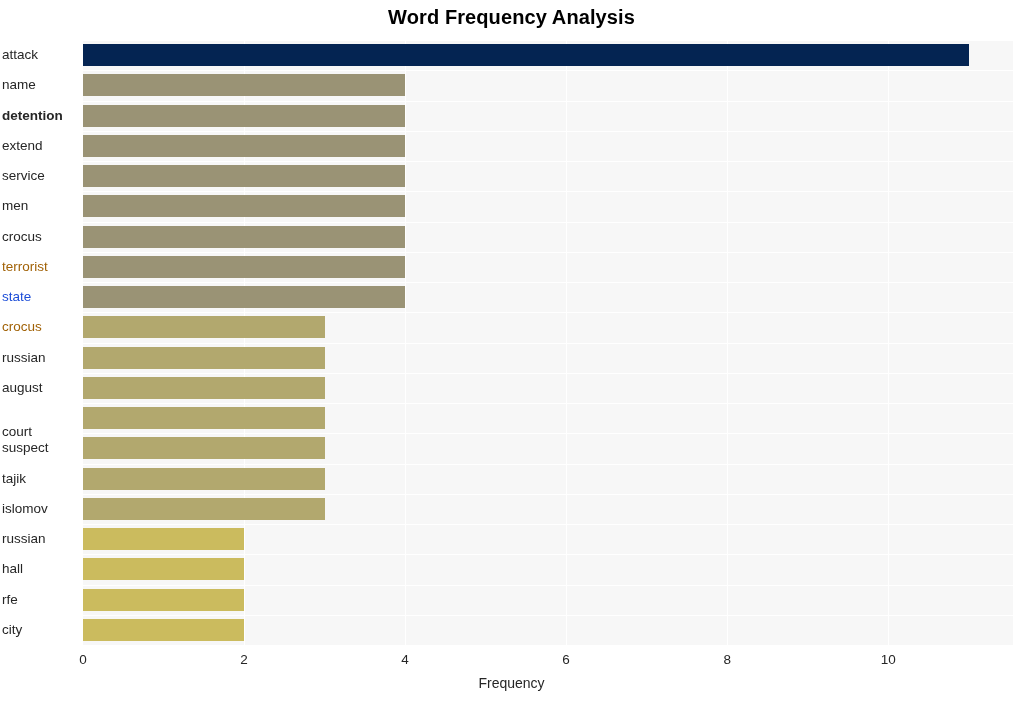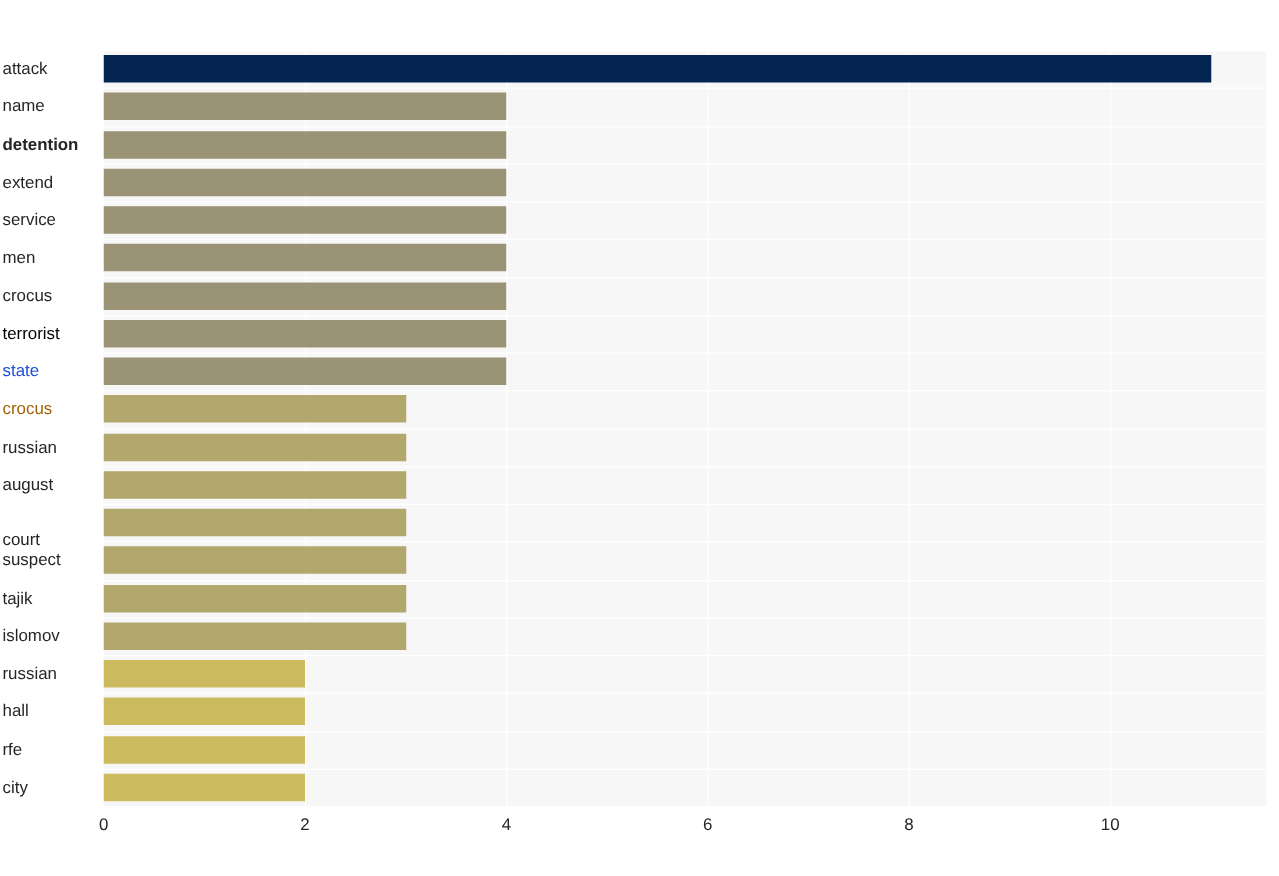--- a/index.html
+++ b/index.html
@@ -97,20 +97,21 @@
     text-align: center;
     font-size: 14px;
     color: #262626;
   }
 </style>
 </head>
 <body>
 
 <div id="figure">
 
+  <div id="chart-title">Word Frequency Analysis</div>
 
   <div id="plot-area">
     <div id="gridlines-v">
         <div class="gridline-v" style="left: 161.039px; background: rgb(255, 255, 255);"></div>
         <div class="gridline-v" style="left: 322.078px; background: rgb(255, 255, 255);"></div>
         <div class="gridline-v" style="left: 483.117px; background: rgb(255, 255, 255);"></div>
         <div class="gridline-v" style="left: 644.156px; background: rgb(255, 255, 255);"></div>
         <div class="gridline-v" style="left: 805.195px; background: rgb(255, 255, 255);"></div>
       </div>
     <div id="gridlines-h">
@@ -161,21 +162,21 @@
   </div>
 
   <div id="ytick-labels">
       <div class="ytick-label" style="top: 8.125px; color: rgb(38, 38, 38);">attack</div>
       <div class="ytick-label" style="top: 38.375px; color: rgb(38, 38, 38);">name</div>
       <div class="ytick-label" style="top: 68.625px; color: rgb(38, 38, 38); font-weight: bold;">detention</div>
       <div class="ytick-label" style="top: 98.875px; color: rgb(38, 38, 38);">extend</div>
       <div class="ytick-label" style="top: 129.125px; color: rgb(38, 38, 38);">service</div>
       <div class="ytick-label" style="top: 159.375px; color: rgb(38, 38, 38);">men</div>
       <div class="ytick-label" style="top: 189.625px; color: rgb(38, 38, 38);">crocus</div>
-      <div class="ytick-label" style="top: 219.875px; color: #000000;">terrorist</div>
+      <div class="ytick-label" style="top: 219.875px; color: #a16207;">terrorist</div>
       <div class="ytick-label" style="top: 250.125px; color: #1d4ed8;">state</div>
       <div class="ytick-label" style="top: 280.375px; color: #a16207;">crocus</div>
       <div class="ytick-label" style="top: 310.625px; color: rgb(38, 38, 38);">russian</div>
       <div class="ytick-label" style="top: 340.875px; color: rgb(38, 38, 38);">august</div>
       <div class="ytick-label" style="top: 385px; color: rgb(38, 38, 38);">court</div>
       <div class="ytick-label" style="top: 401.375px; color: rgb(38, 38, 38);">suspect</div>
       <div class="ytick-label" style="top: 431.625px; color: rgb(38, 38, 38);">tajik</div>
       <div class="ytick-label" style="top: 461.875px; color: rgb(38, 38, 38);">islomov</div>
       <div class="ytick-label" style="top: 492.125px; color: rgb(38, 38, 38);">russian</div>
       <div class="ytick-label" style="top: 522.375px; color: rgb(38, 38, 38);">hall</div>
@@ -185,14 +186,15 @@
 
   <div id="xtick-labels">
       <div class="xtick" style="left: 83px; color: rgb(38, 38, 38);">0</div>
       <div class="xtick" style="left: 244.039px; color: rgb(38, 38, 38);">2</div>
       <div class="xtick" style="left: 405.078px; color: rgb(38, 38, 38);">4</div>
       <div class="xtick" style="left: 566.117px; color: rgb(38, 38, 38);">6</div>
       <div class="xtick" style="left: 727.156px; color: rgb(38, 38, 38);">8</div>
       <div class="xtick" style="left: 888.195px; color: rgb(38, 38, 38);">10</div>
     </div>
 
+  <div id="xaxis-label">Frequency</div>
 
 </div>
 
 </body></html>

